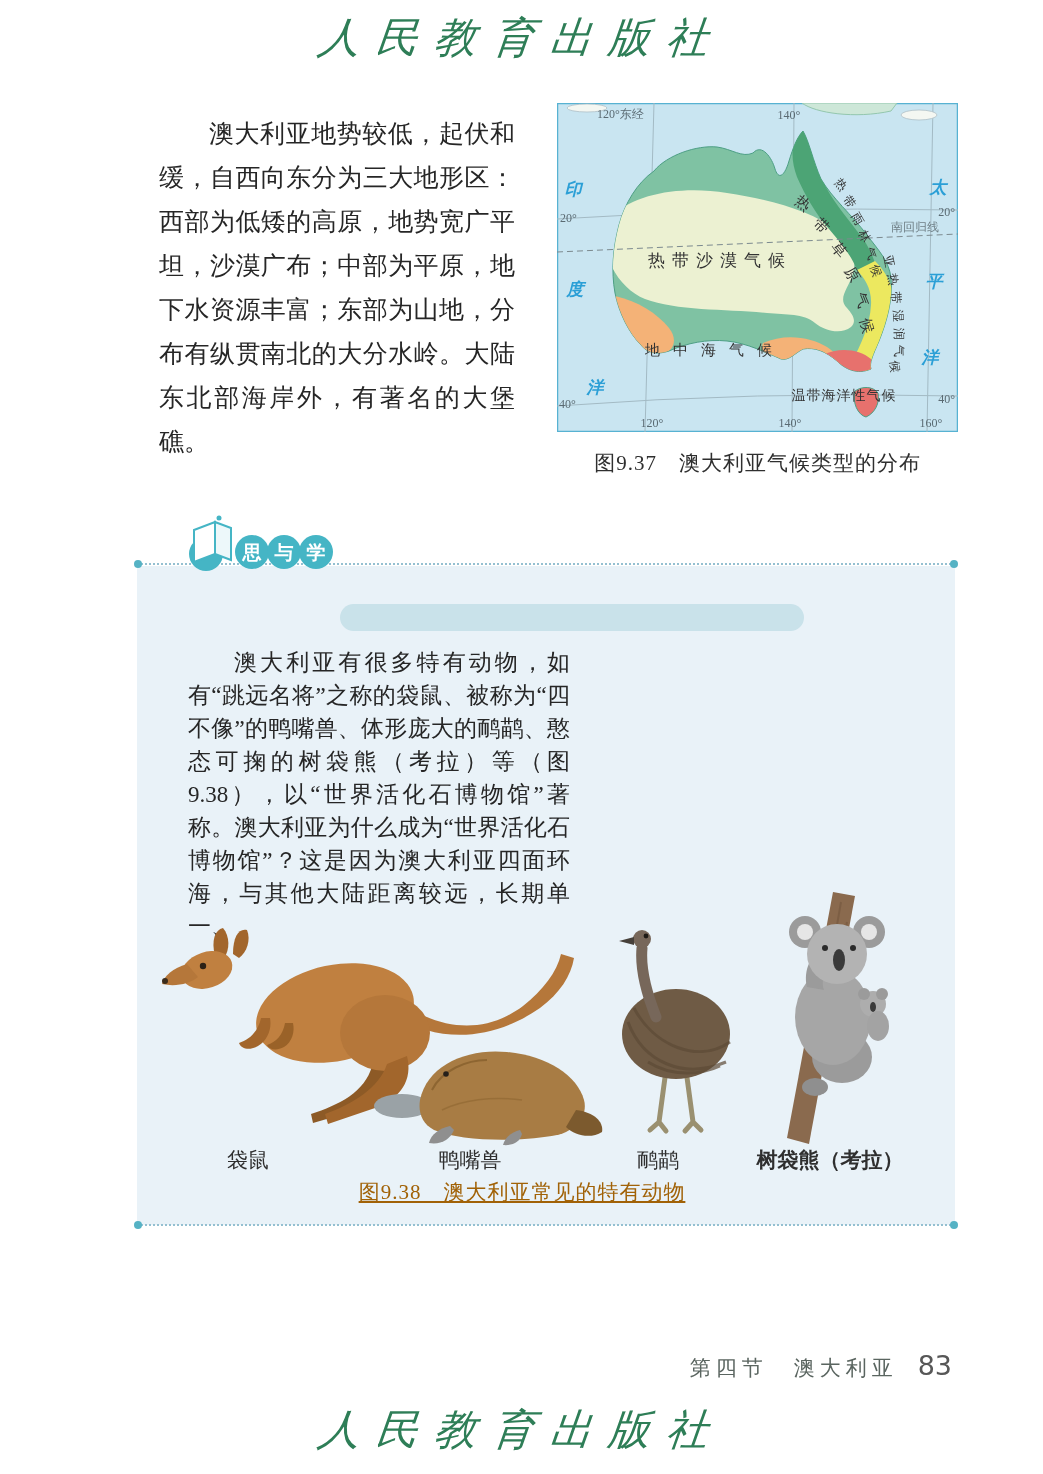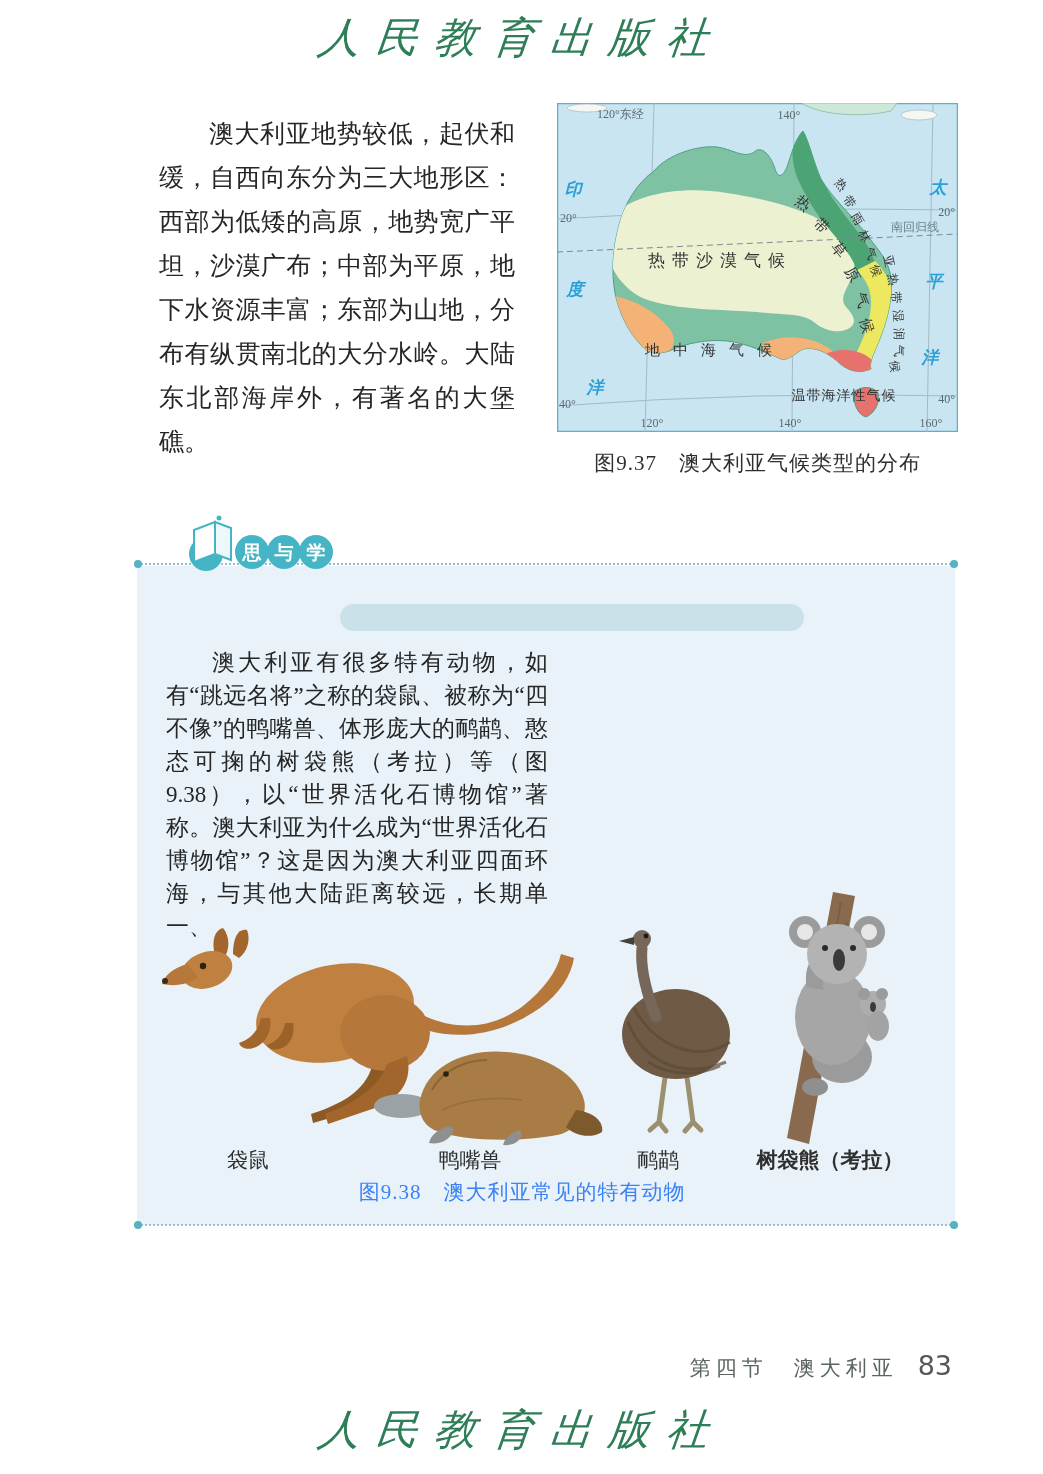--- a/index.html
+++ b/index.html
@@ -29,28 +29,28 @@
   .dotline.top{top:563px;}
   .dotline.bottom{top:1224px;}
   .think-box{position:absolute;left:137px;top:566px;width:818px;height:659px;background:#e9f2f8;}
   .badge{position:absolute;left:184px;top:514px;z-index:3;}
   .badge text{font-family:"Liberation Serif","DejaVu Serif",serif;font-weight:bold;}
   .tl-pill{position:absolute;left:340px;top:604px;width:464px;height:27px;
            background:#c9e2ea;border-radius:14px;z-index:2;}
   .tl-title{position:absolute;left:137px;top:582px;width:818px;text-align:center;z-index:3;
             font-size:27px;color:#2da4b8;letter-spacing:2px;font-weight:bold;}
   .col{position:absolute;top:646px;font-size:23px;line-height:33px;text-align:justify;
-       color:#262626;z-index:2;}
+       color:#262626;z-index:2;margin-left:22px;}
   .col.left{left:166px;width:382px;text-indent:2em;}
   .col.right{left:567px;width:376px;}
   
   .animal{position:absolute;z-index:2;}
   .animal-label{position:absolute;top:1146px;font-size:21px;color:#2f2f2f;text-align:center;z-index:2;}
   .fig-caption{position:absolute;left:137px;top:1178px;width:770px;text-align:center;
-               font-size:21px;color:#3b82f6;letter-spacing:1px;z-index:2;}
+               font-size:21px;color:#a16207;letter-spacing:1px;z-index:2;text-decoration:underline;}
   
   .footer{position:absolute;top:1350px;right:91px;display:flex;align-items:baseline;gap:20px;
           color:#5a6560;}
   .footer .sec{font-size:21px;letter-spacing:5px;margin-left:12px;}
   .footer .num{font-size:27px;color:#575757;font-family:"DejaVu Sans","Liberation Sans",sans-serif;}
   
   svg text{font-family:"Liberation Serif","DejaVu Serif",serif;}
   .deg{font-size:12px;fill:#5a6a72;}
   .ocean-t{font-size:17px;fill:#2b9fd6;font-style:italic;font-weight:bold;}
   .zl{fill:#333;}

